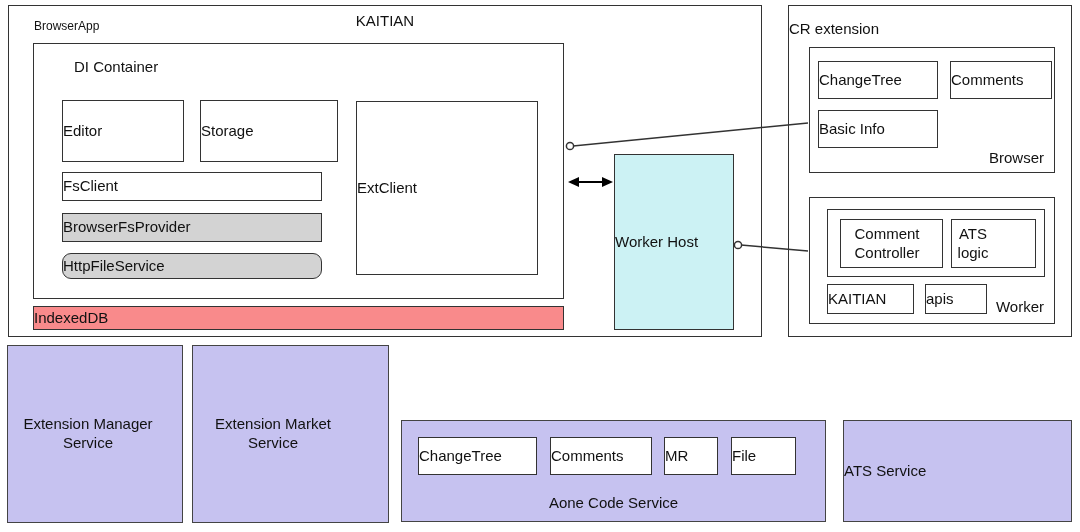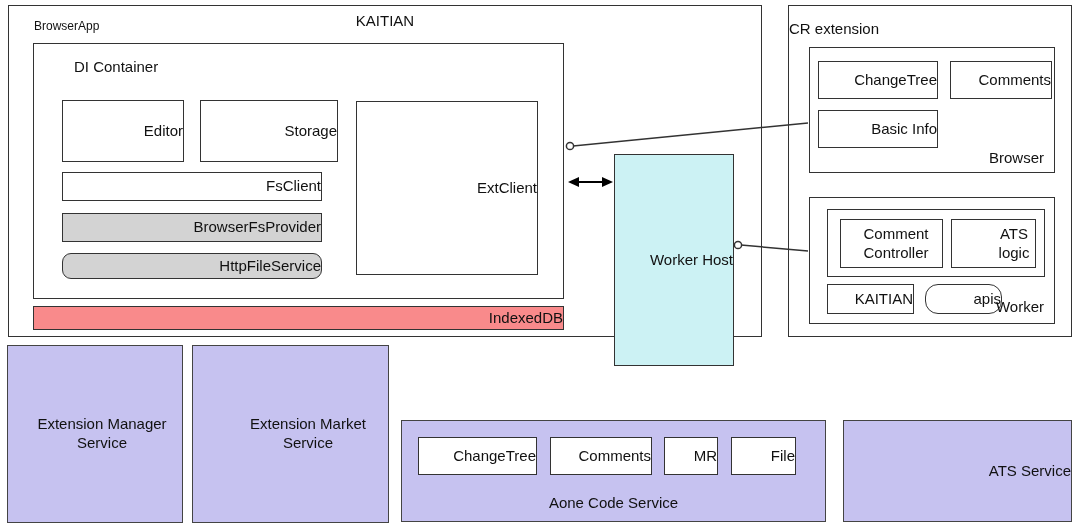--- a/index.html
+++ b/index.html
@@ -2,59 +2,59 @@
 <html style="--c-purple: #C6C2F0; --c-cyan: #CCF2F4; --c-red: #F98A8B; --c-gray: #D3D3D3; --c-border: #333333;"><head>
 <meta charset="utf-8">
 <style>
   :root{
     --c-purple:#C6C2F0; --c-cyan:#CCF2F4; --c-red:#F98A8B; --c-gray:#D3D3D3; --c-border:#333333;
   }
   html,body{margin:0;padding:0;background:#fff;}
   body{font-family:"Liberation Sans","DejaVu Sans",sans-serif;color:#111;}
   .canvas{position:relative;width:1080px;height:532px;background:#fff;overflow:hidden;font-size:15px;}
   .box{position:absolute;border:1.5px solid var(--c-border);background:#fff;box-sizing:border-box;}
-  .center{display:flex;align-items:center;justify-content:flex-end;text-align:center;line-height:1.25;}
+  .center{display:flex;align-items:center;justify-content:flex-start;text-align:center;line-height:1.25;}
   .fill-purple{background:var(--c-purple);border-color:#444;}
   .fill-cyan{background:var(--c-cyan);}
   .fill-red{background:var(--c-red);}
   .fill-gray{background:var(--c-gray);}
   .lbl{position:absolute;white-space:nowrap;}
   .overlay{position:absolute;left:0;top:0;width:1080px;height:532px;pointer-events:none;z-index:30;}
 
   
   .outer-kaitian{left:8px;top:5px;width:754px;height:332px;}
   .kaitian-title{left:0;right:0;top:6px;text-align:center;}
   .browserapp-label{left:25px;top:13px;font-size:12px;}
   .di-container{left:24px;top:37px;width:531px;height:256px;}
   .di-label{left:40px;top:14px;}
   .b-editor{left:28px;top:56px;width:122px;height:62px;}
   .b-storage{left:166px;top:56px;width:138px;height:62px;}
   .b-fsclient{left:28px;top:128px;width:260px;height:29px;}
   .b-bfp{left:28px;top:169px;width:260px;height:29px;}
   .b-hfs{left:28px;top:209px;width:260px;height:26px;border-radius:9px;}
   .b-extclient{left:322px;top:57px;width:182px;height:174px;}
   .b-indexeddb{left:24px;top:300px;width:531px;height:24px;}
-  .b-workerhost{left:605px;top:148px;width:120px;height:212px;}
+  .b-workerhost{left:605px;top:148px;width:120px;height:176px;}
 
   
   .cr-extension{left:788px;top:5px;width:284px;height:332px;}
   .cr-title{left:0;right:0;top:14px;text-align:left;}
   .browser-box{left:20px;top:41px;width:246px;height:126px;}
   .b-changetree{left:8px;top:13px;width:120px;height:38px;}
   .b-comments{left:140px;top:13px;width:102px;height:38px;}
   .b-basicinfo{left:8px;top:62px;width:120px;height:38px;}
   .browser-label{right:10px;bottom:6px;}
   .worker-box{left:20px;top:191px;width:246px;height:127px;}
   .worker-group{left:17px;top:11px;width:218px;height:68px;}
   .b-commentctrl{left:12px;top:9px;width:103px;height:49px;}
   .b-atslogic{left:123px;top:9px;width:85px;height:49px;}
   .b-atslogic span{display:inline-block;max-width:42px;}
   .b-commentctrl span{display:inline-block;max-width:92px;}
   .b-kaitian-sm{left:17px;top:86px;width:87px;height:30px;}
-  .b-apis{left:115px;top:86px;width:77px;height:30px;border-radius:13px;}
+  .b-apis{left:115px;top:86px;width:62px;height:30px;}
   .worker-label{right:10px;bottom:8px;}
 
   
   .svc-extmgr{left:7px;top:345px;width:176px;height:178px;}
   .svc-extmkt{left:192px;top:345px;width:197px;height:178px;}
   .svc-text span{display:inline-block;max-width:160px;}
   .svc-defwork{left:401px;top:347px;width:672px;height:64px;}
   .svc-aone{left:401px;top:420px;width:425px;height:102px;}
   .a-changetree{left:16px;top:16px;width:119px;height:38px;}
   .a-comments{left:148px;top:16px;width:102px;height:38px;}

